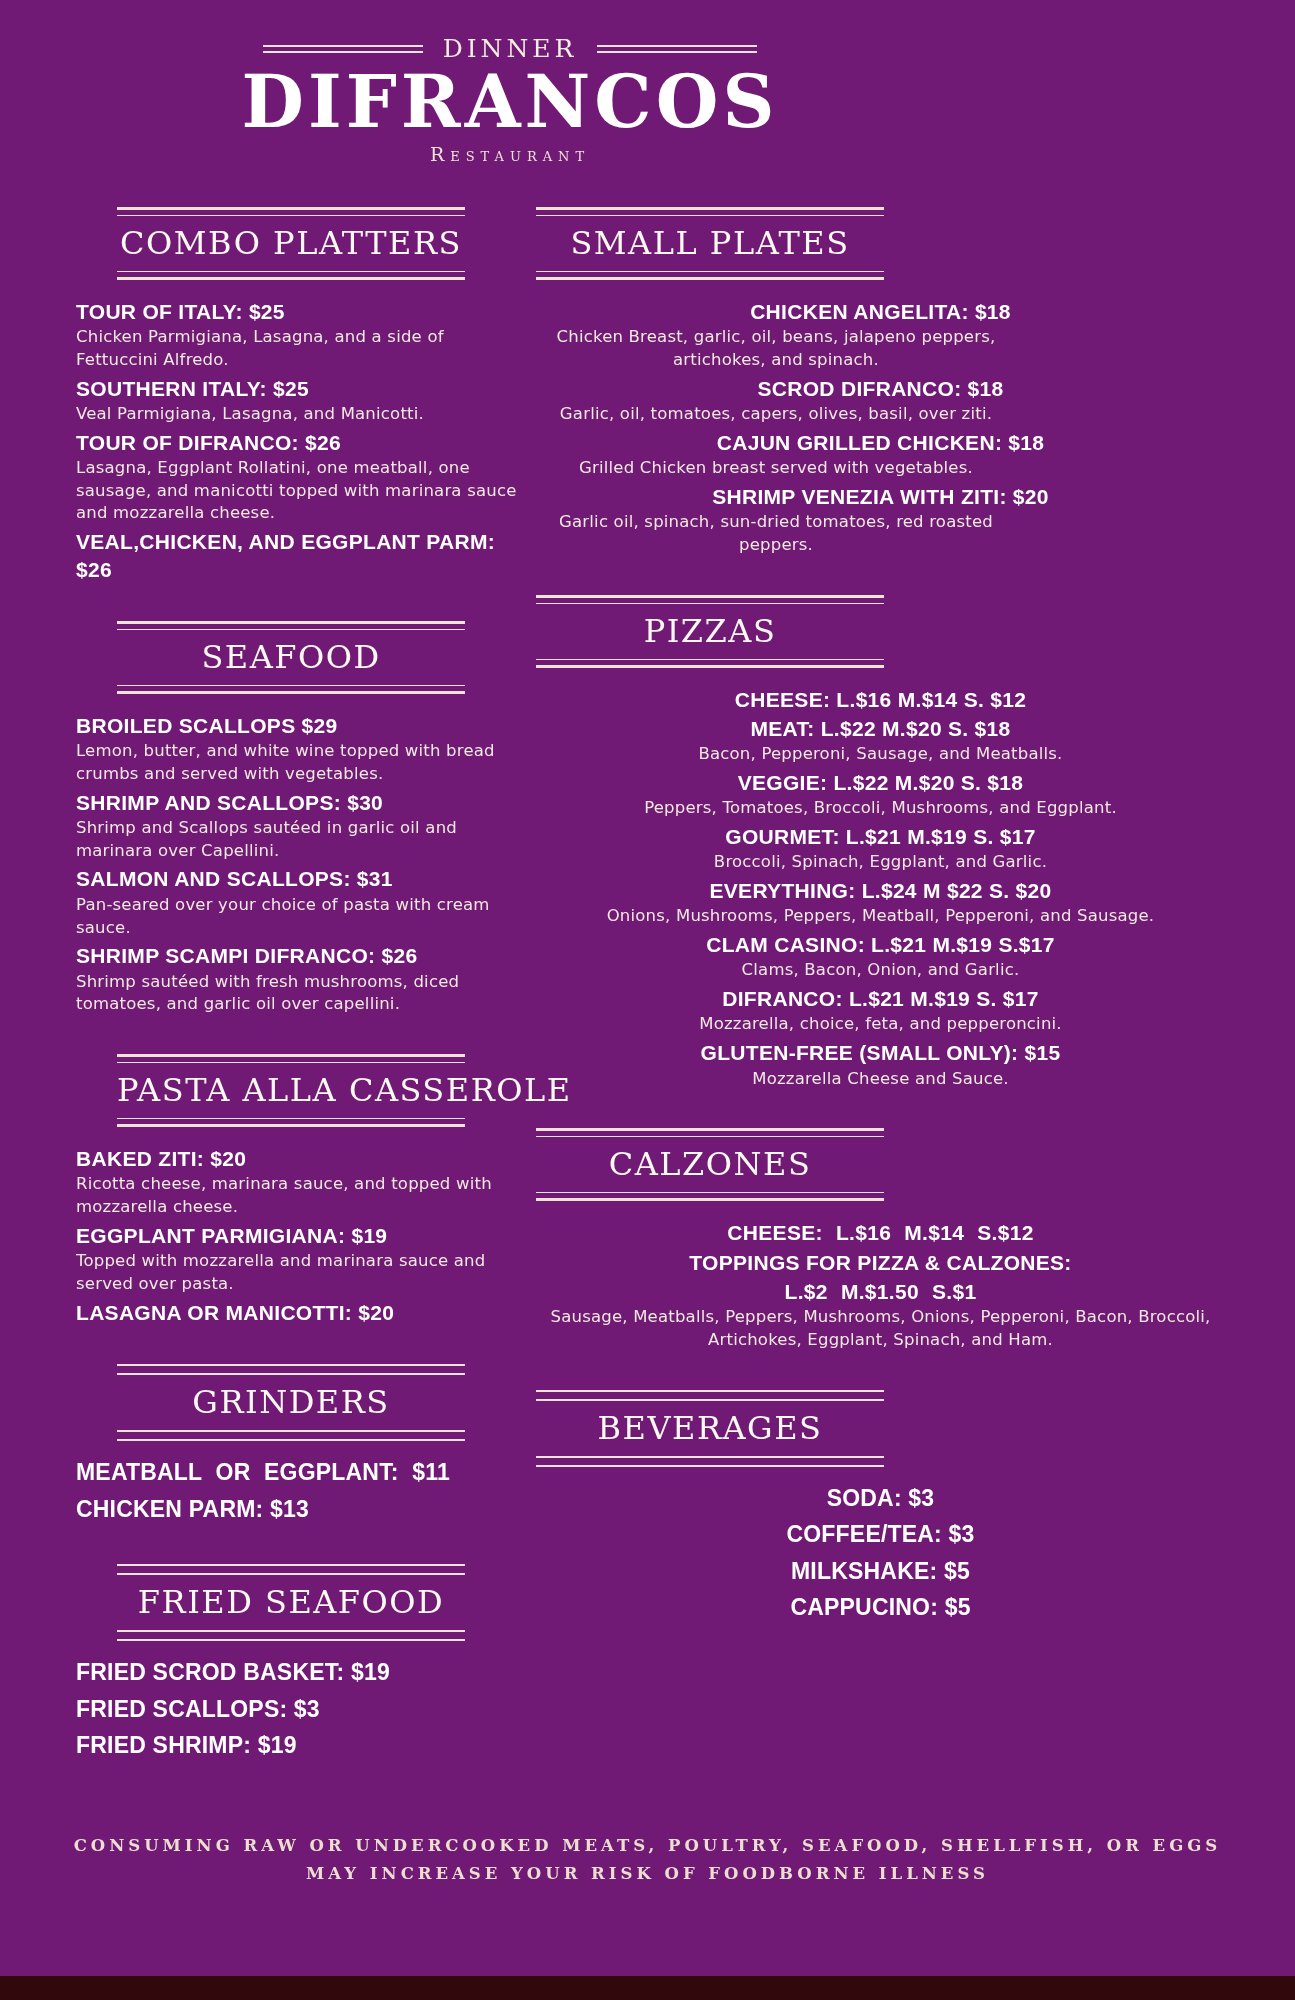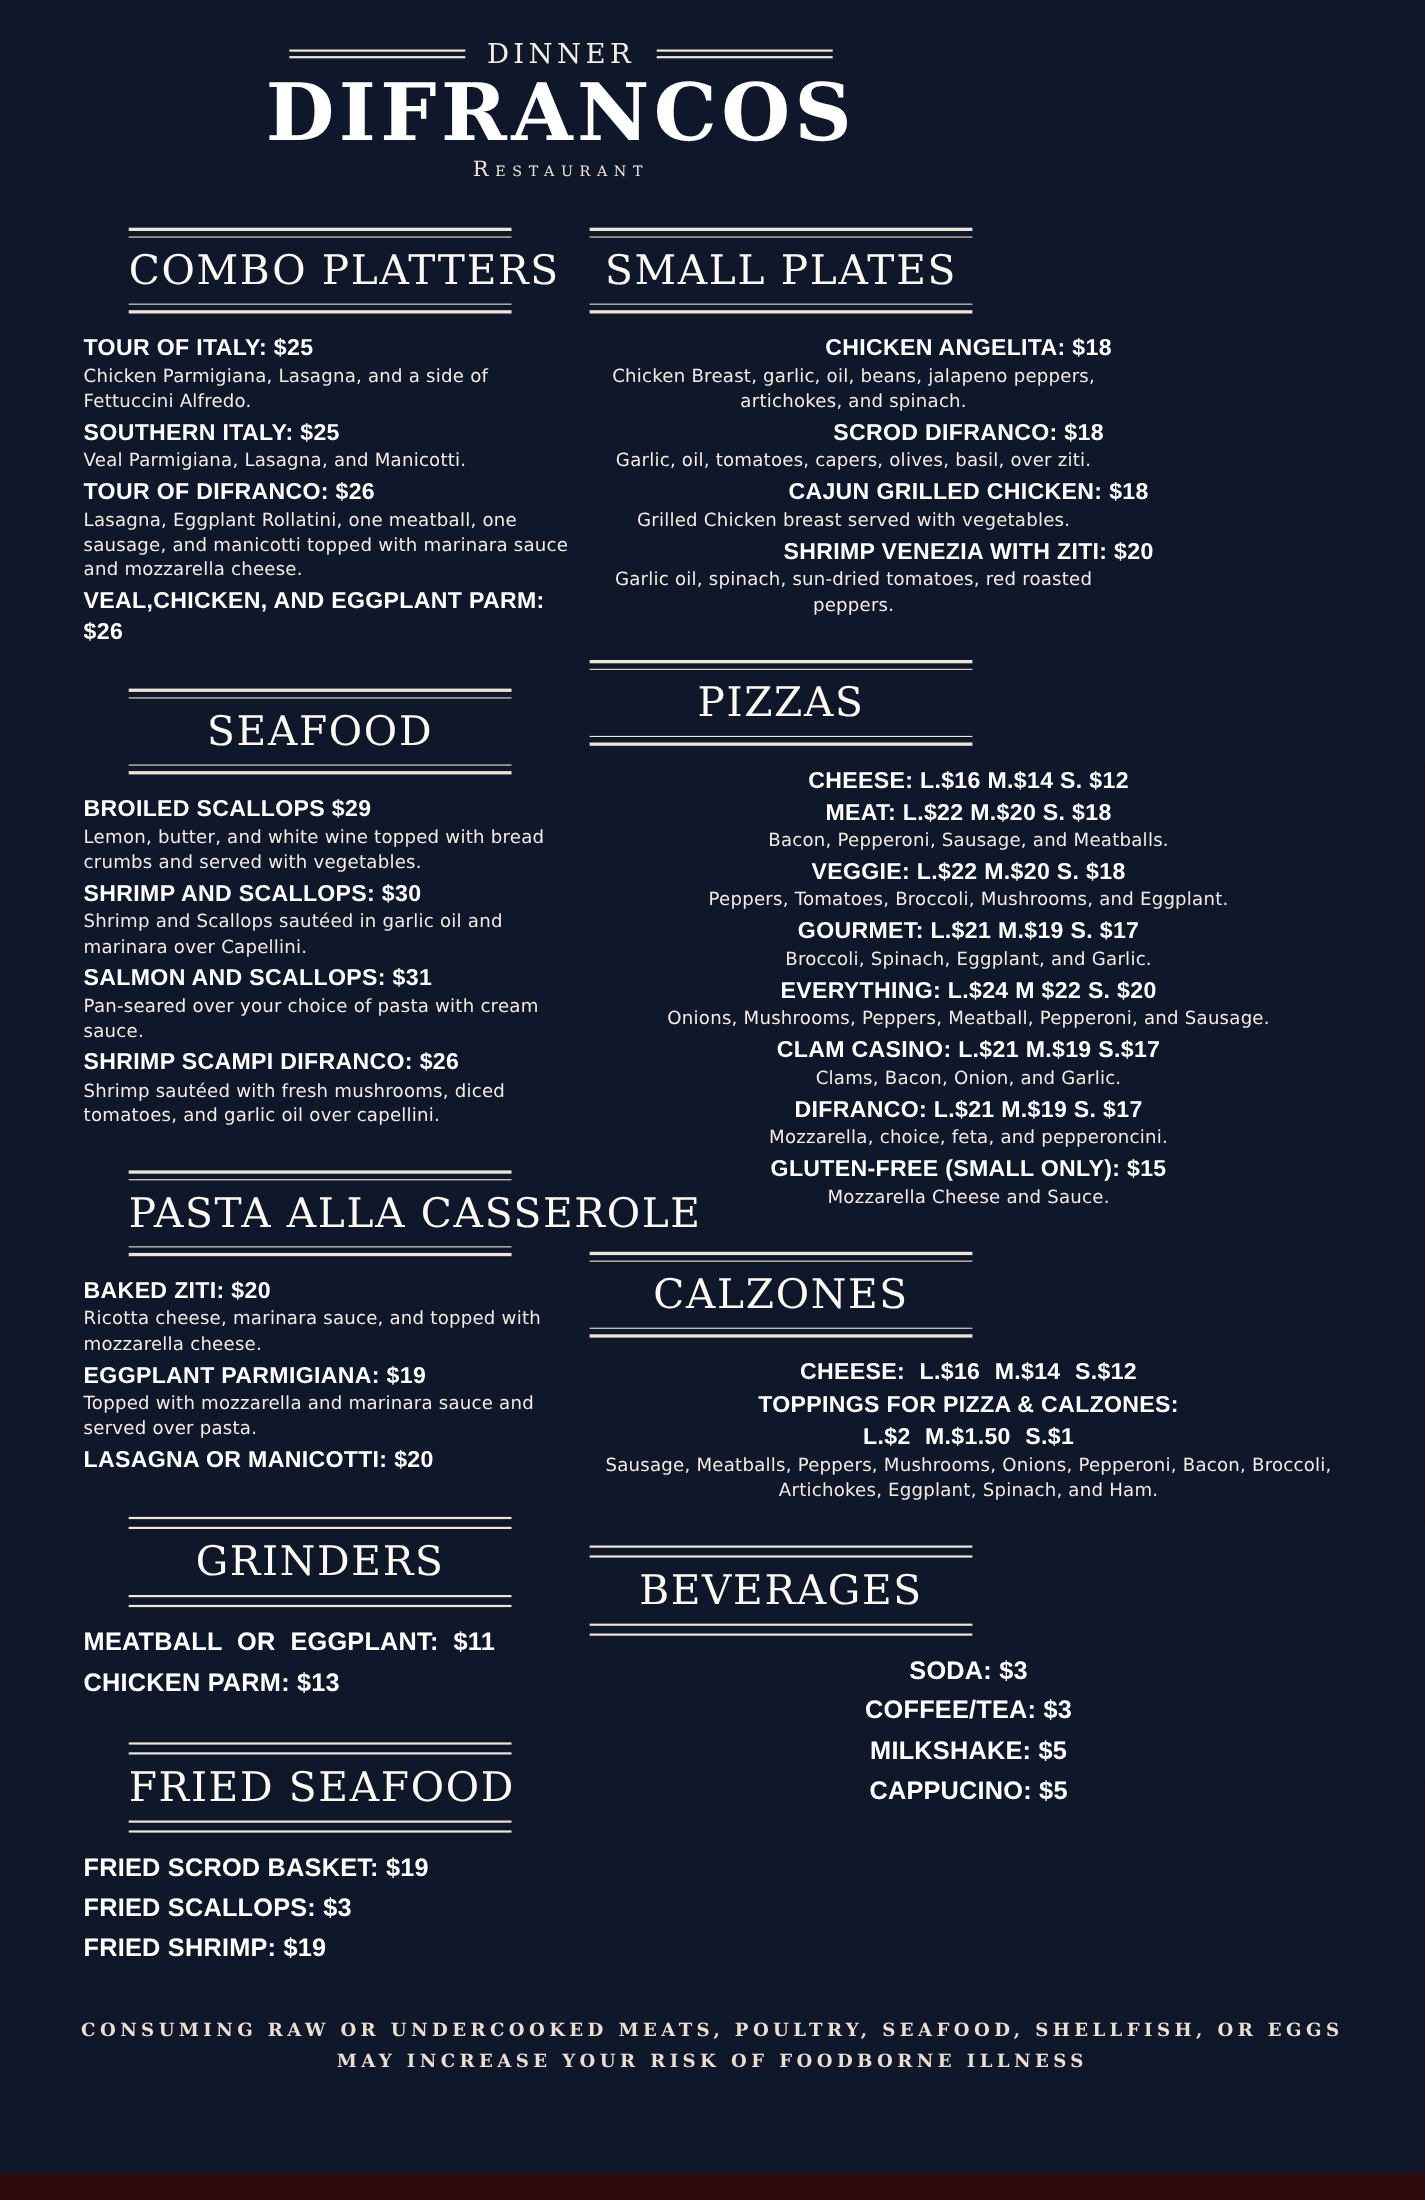--- a/index.html
+++ b/index.html
@@ -1,19 +1,19 @@
 <!DOCTYPE html>
 <html><head>
 <meta charset="utf-8">
 <style>
   * { margin:0; padding:0; box-sizing:border-box; }
   html,body { background:#30090d; }
   .page {
     position:relative; width:1295px; height:1976px; margin:0 auto;
-    background:#0f172a; color:#ffffff; overflow:hidden;
+    background:#701a75; color:#ffffff; overflow:hidden;
     font-family:"DejaVu Sans", sans-serif;
   }
   
   .masthead { width:760px; margin-left:130px; padding-top:34px; text-align:center; }
   .kicker-row { display:flex; align-items:center; justify-content:center; gap:20px; }
   .kicker-line { width:160px; height:8px; border-top:2px solid #f0e4d7; border-bottom:2px solid #f0e4d7; }
   .kicker { font-family:"DejaVu Serif", serif; font-size:25px; letter-spacing:4px; color:#f6eee3; }
   .logo { font-family:"DejaVu Serif", serif; font-weight:700; font-size:72px; letter-spacing:4px; line-height:1.08; color:#ffffff; }
   .subtitle { font-family:"DejaVu Serif", serif; font-variant:small-caps; font-size:19px; letter-spacing:6px; color:#f0e4d7; margin-top:2px; }
   
@@ -21,21 +21,21 @@
   .section { margin-top:38px; }
   .section:first-child { margin-top:0; }
   .sec-head { width:348px; }
   .col-left .sec-head { margin:0 auto; }
   .col-right .sec-head { margin-left:14px; }
   .rule { height:9px; }
   .rule.top { border-top:3px solid #f0e4d7; border-bottom:1.5px solid #f0e4d7; }
   .rule.bot { border-top:1.5px solid #f0e4d7; border-bottom:3px solid #f0e4d7; }
   .compact .rule.top, .compact .rule.bot { border-top:2.5px solid #f0e4d7; border-bottom:2.5px solid #f0e4d7; height:11px; }
   .sec-title {
-    font-family:"DejaVu Serif", serif; font-weight:400; font-size:37px;
+    font-family:"DejaVu Serif", serif; font-weight:400; font-size:32px;
     letter-spacing:1.5px; text-align:center; color:#fdf8f0; padding:8px 0 9px 0;
     white-space:nowrap;
   }
   .items { margin-top:18px; }
   .col-left .items { padding-left:16px; }
   .col-right .items { padding-left:4px;text-align:center; }
   .item { margin-bottom:2px; }
   .item-name {
     font-family:Liberation Sans, sans-serif; font-weight:700; font-size:21px;
     letter-spacing:0.3px; line-height:1.3; color:#ffffff;

